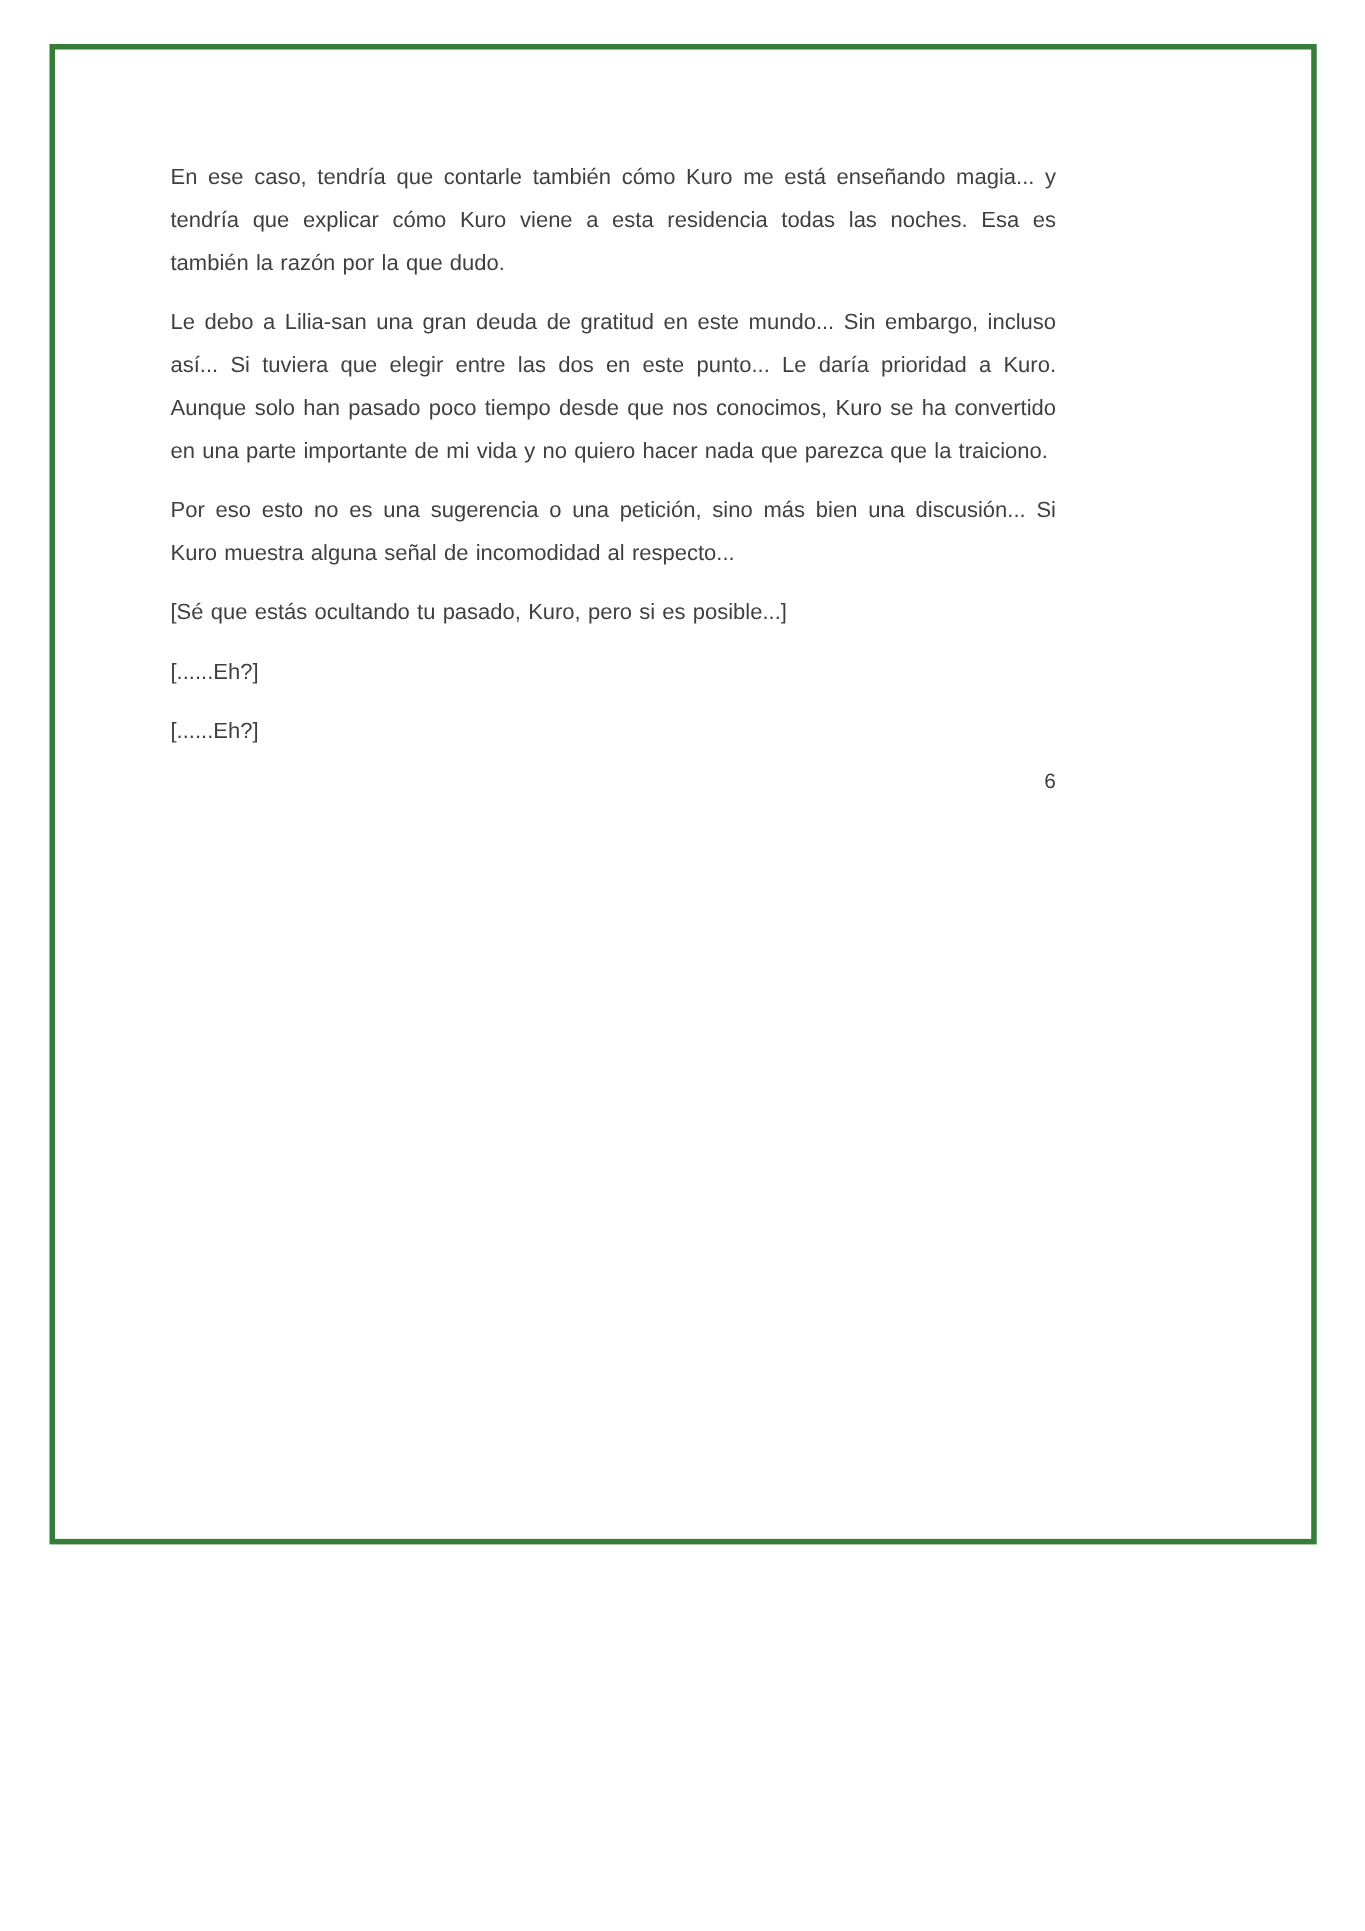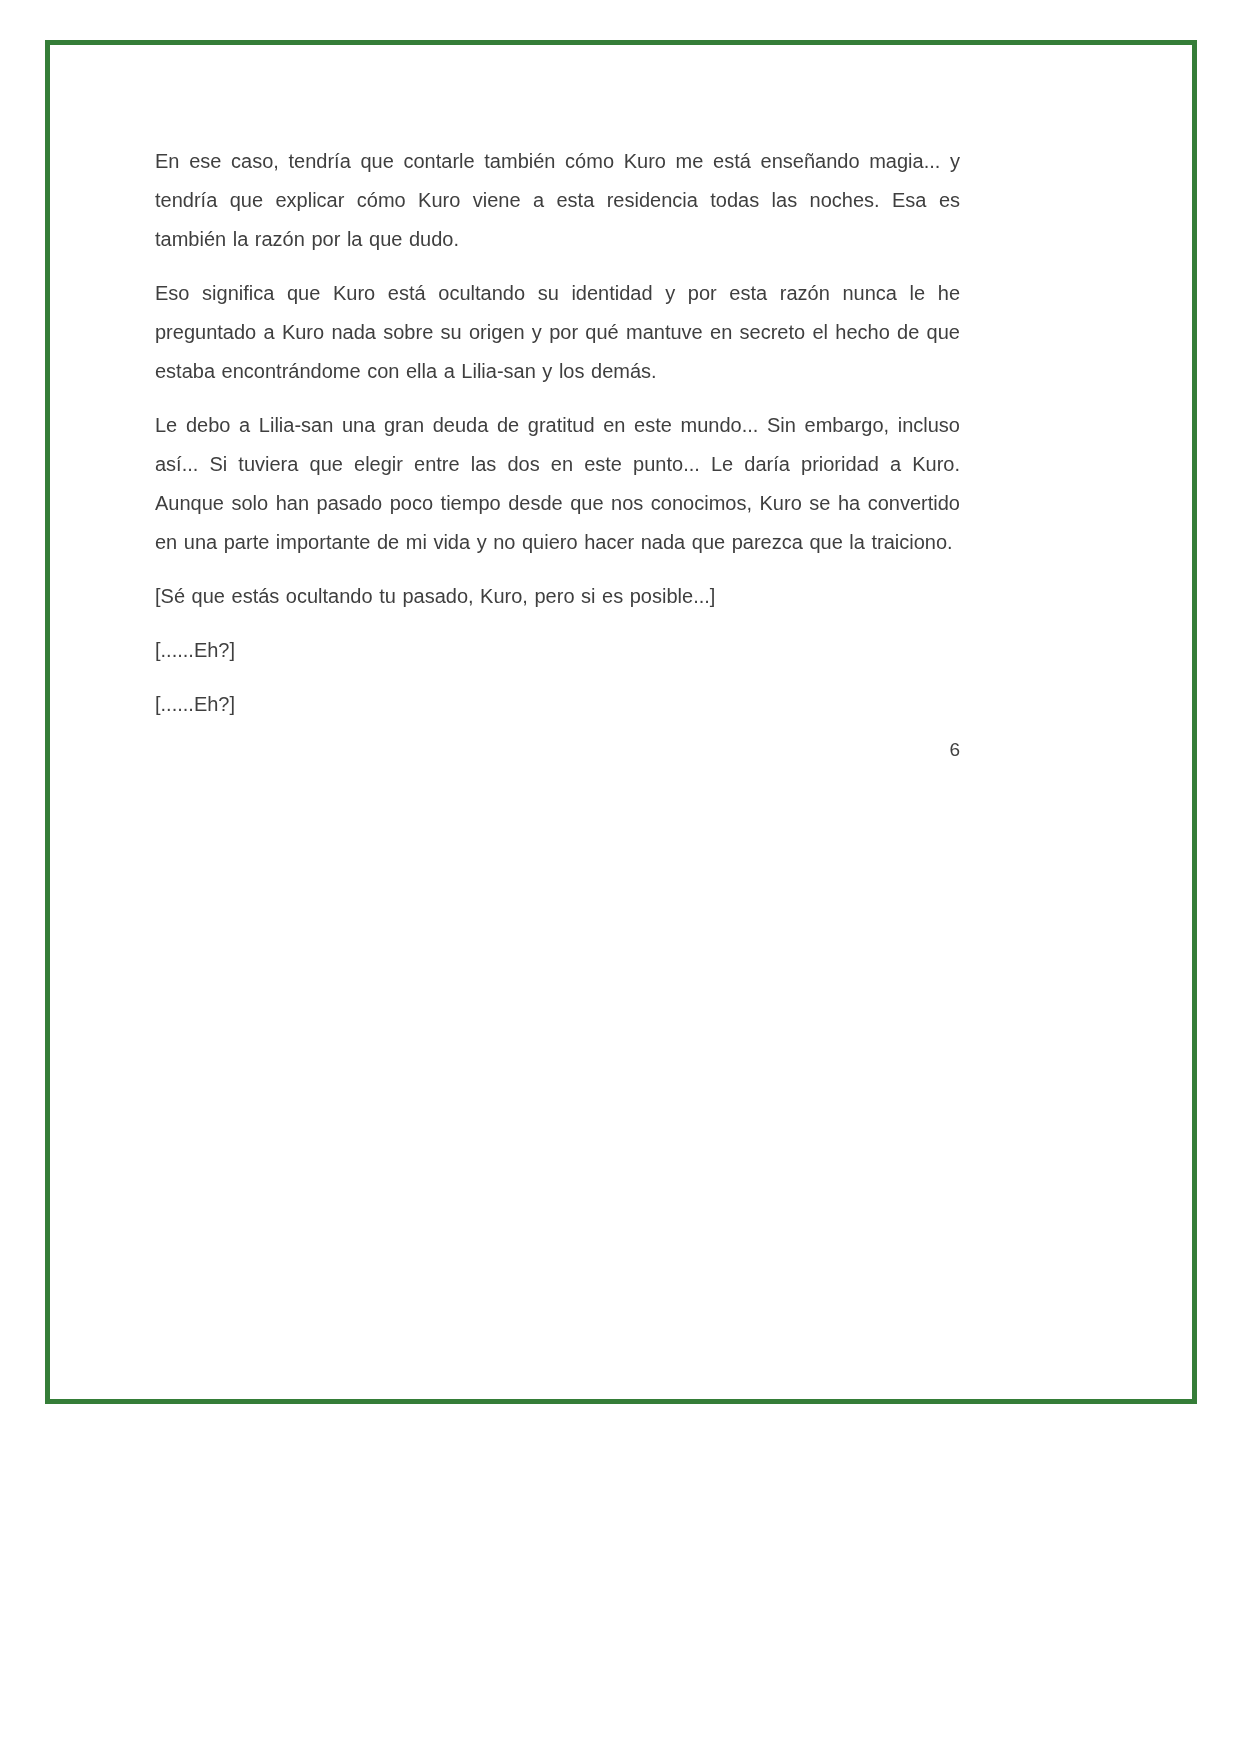--- a/index.html
+++ b/index.html
@@ -48,21 +48,21 @@
     color: #3f3f3f;
   }
 </style>
 </head>
 <body>
 
 <div class="page">
   <div class="frame">
     <div class="content">
       <p class="para">En ese caso, tendría que contarle también cómo Kuro me está enseñando magia... y tendría que explicar cómo Kuro viene a esta residencia todas las noches. Esa es también la razón por la que dudo.</p>
-      <p class="para">Eso significa que Kuro está ocultando su identidad y por esta razón nunca le he preguntado a Kuro nada sobre su origen y por qué mantuve en secreto el hecho de que estaba encontrándome con ella a Lilia-san y los demás.</p>
       <p class="para">Le debo a Lilia-san una gran deuda de gratitud en este mundo... Sin embargo, incluso así... Si tuviera que elegir entre las dos en este punto... Le daría prioridad a Kuro. Aunque solo han pasado poco tiempo desde que nos conocimos, Kuro se ha convertido en una parte importante de mi vida y no quiero hacer nada que parezca que la traiciono.</p>
+      <p class="para">Por eso esto no es una sugerencia o una petición, sino más bien una discusión... Si Kuro muestra alguna señal de incomodidad al respecto...</p>
       <p class="para">[Sé que estás ocultando tu pasado, Kuro, pero si es posible...]</p>
       <p class="para">[......Eh?]</p>
       <p class="para">[......Eh?]</p>
       <div class="page-number">6</div>
     </div>
   </div>
 </div>
 
 </body></html>

